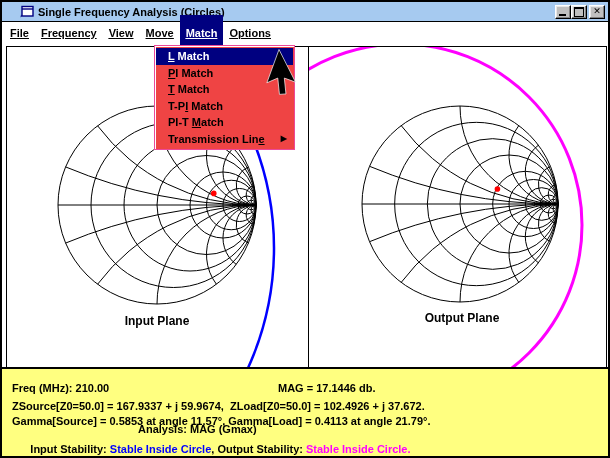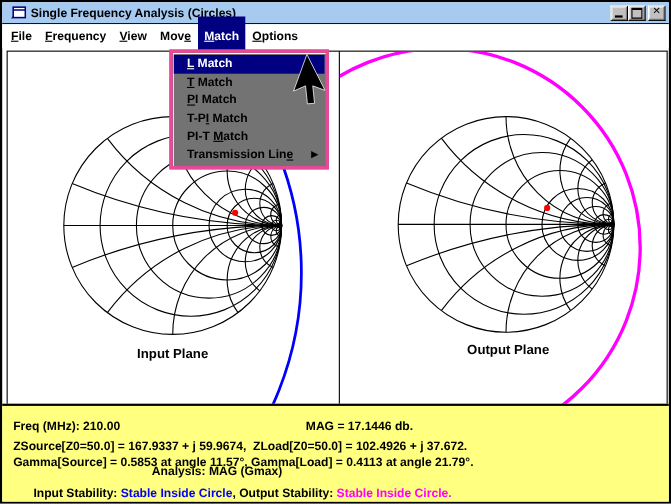--- a/index.html
+++ b/index.html
@@ -1,46 +1,46 @@
 <!DOCTYPE html>
 <html><head>
 <meta charset="utf-8">
 <style>
   html,body{margin:0;padding:0;}
   body{width:610px;height:458px;position:relative;background:#fff;
        font-family:"Liberation Sans",sans-serif;overflow:hidden;}
   .window{position:absolute;inset:0;border:2px solid #000;background:#fff;}
   
   .titlebar{position:absolute;left:0;top:0;right:0;height:19px;background:#A6CAF0;
-            border-bottom:1px solid #000;display:flex;align-items:center;padding-left:8px;}
+            border-bottom:1px solid #000;display:flex;align-items:center;padding-left:18px;}
   .titlebar .title{font-size:11px;font-weight:bold;color:#000;margin-left:4px;white-space:nowrap;}
   .controls{margin-left:auto;display:flex;align-items:center;padding-right:3px;}
   .tb{width:16px;height:14px;background:#C0C0C0;border:1px solid;border-color:#FFF #000 #000 #FFF;
       box-shadow:inset -1px -1px 0 #808080,inset 1px 1px 0 #E8E8E8;
       display:flex;align-items:center;justify-content:center;padding:0;position:relative;}
   .tb.close{margin-left:2px;}
   .g-min{position:absolute;left:3px;bottom:2px;width:7px;height:2px;background:#000;}
   .g-max{width:8px;height:7px;border:1px solid #000;border-top-width:2px;background:transparent;}
   .g-close{font-family:"DejaVu Sans",sans-serif;font-size:9px;font-weight:bold;line-height:1;color:#000;}
   
   .menubar{position:absolute;left:0;top:20px;right:0;height:22px;background:#fff;
            display:flex;align-items:center;font-size:11px;font-weight:bold;padding-left:2px;}
-  .menu-item{padding:12px 6px;color:#000;white-space:pre;}
+  .menu-item{padding:12px 6px;color:#000;white-space:pre;text-decoration:underline;}
   .menu-item.selected{background:#000080;color:#fff;}
   .u{text-decoration:underline;}
   .file-label{margin-left:6px;white-space:pre;color:#000;}
   
   #chart-svg{position:absolute;left:0;top:0;width:610px;height:458px;z-index:1;pointer-events:none;}
   .plane-label{position:absolute;z-index:1;font-size:12px;font-weight:bold;color:#000;
                width:200px;text-align:center;}
   #label-left{left:55px;top:312px;}
   #label-right{left:360px;top:309px;}
   
-  .dropdown{position:absolute;left:152px;top:43px;width:137px;z-index:5;background:#737373;
-            border:3px solid #ec4899;box-shadow:inset 1px 1px 0 #fff;padding:2px 1px;}
+  .dropdown{position:absolute;left:152px;top:43px;width:137px;z-index:5;background:#ef4444;
+            border:1px solid #ec4899;box-shadow:inset 1px 1px 0 #fff;padding:2px 1px;}
   .dd-item{height:16.5px;line-height:16.5px;font-size:11px;font-weight:bold;color:#000;
            padding-left:12px;white-space:pre;display:flex;align-items:center;}
   .dd-item.hl{background:#000080;color:#fff;}
   .dd-arrow{margin-left:auto;margin-right:6px;font-size:8px;line-height:16.5px;}
   
   #cursor-svg{position:absolute;left:0;top:0;width:610px;height:458px;z-index:9;pointer-events:none;}
   
   .panel{position:absolute;left:0;right:0;top:365px;bottom:0;background:#FFFF80;
          border-top:2px solid #000;font-size:11px;font-weight:bold;color:#000;z-index:2;}
   .panel span,.panel div{white-space:pre;}
@@ -165,22 +165,22 @@
       </g>
       <circle cx="399" cy="223" r="181" stroke="#ff00ff" stroke-width="3" fill="none" clip-path="url(#clipR)"></circle>
       <circle cx="495.42746160939214" cy="187.0376602017773" r="2.8" fill="#ff0000"></circle>
     </svg>
 
   <div class="plane-label" id="label-left">Input Plane</div>
   <div class="plane-label" id="label-right">Output Plane</div>
 
   <div class="dropdown">
     <div class="dd-item hl"><span><span></span><span class="u">L</span><span> Match</span></span></div>
+    <div class="dd-item"><span><span></span><span class="u">P</span><span>I Match</span></span></div>
     <div class="dd-item"><span><span></span><span class="u">T</span><span> Match</span></span></div>
-    <div class="dd-item"><span><span></span><span class="u">P</span><span>I Match</span></span></div>
     <div class="dd-item"><span><span>T-P</span><span class="u">I</span><span> Match</span></span></div>
     <div class="dd-item"><span><span>PI-T </span><span class="u">M</span><span>atch</span></span></div>
     <div class="dd-item"><span><span>Transmission Lin</span><span class="u">e</span><span></span></span><span class="dd-arrow">▶</span></div>
   </div>
 
   <svg id="cursor-svg">
     <polygon points="0,0 0,17.3 4.2,13.3 7.7,20.5 10.6,19.2 7.2,12.2 13,12.2" transform="translate(277,47.5) rotate(20) scale(2.05)" fill="#000" stroke="#fff" stroke-width="0.3"></polygon>
   </svg>
 
   <div class="panel">

